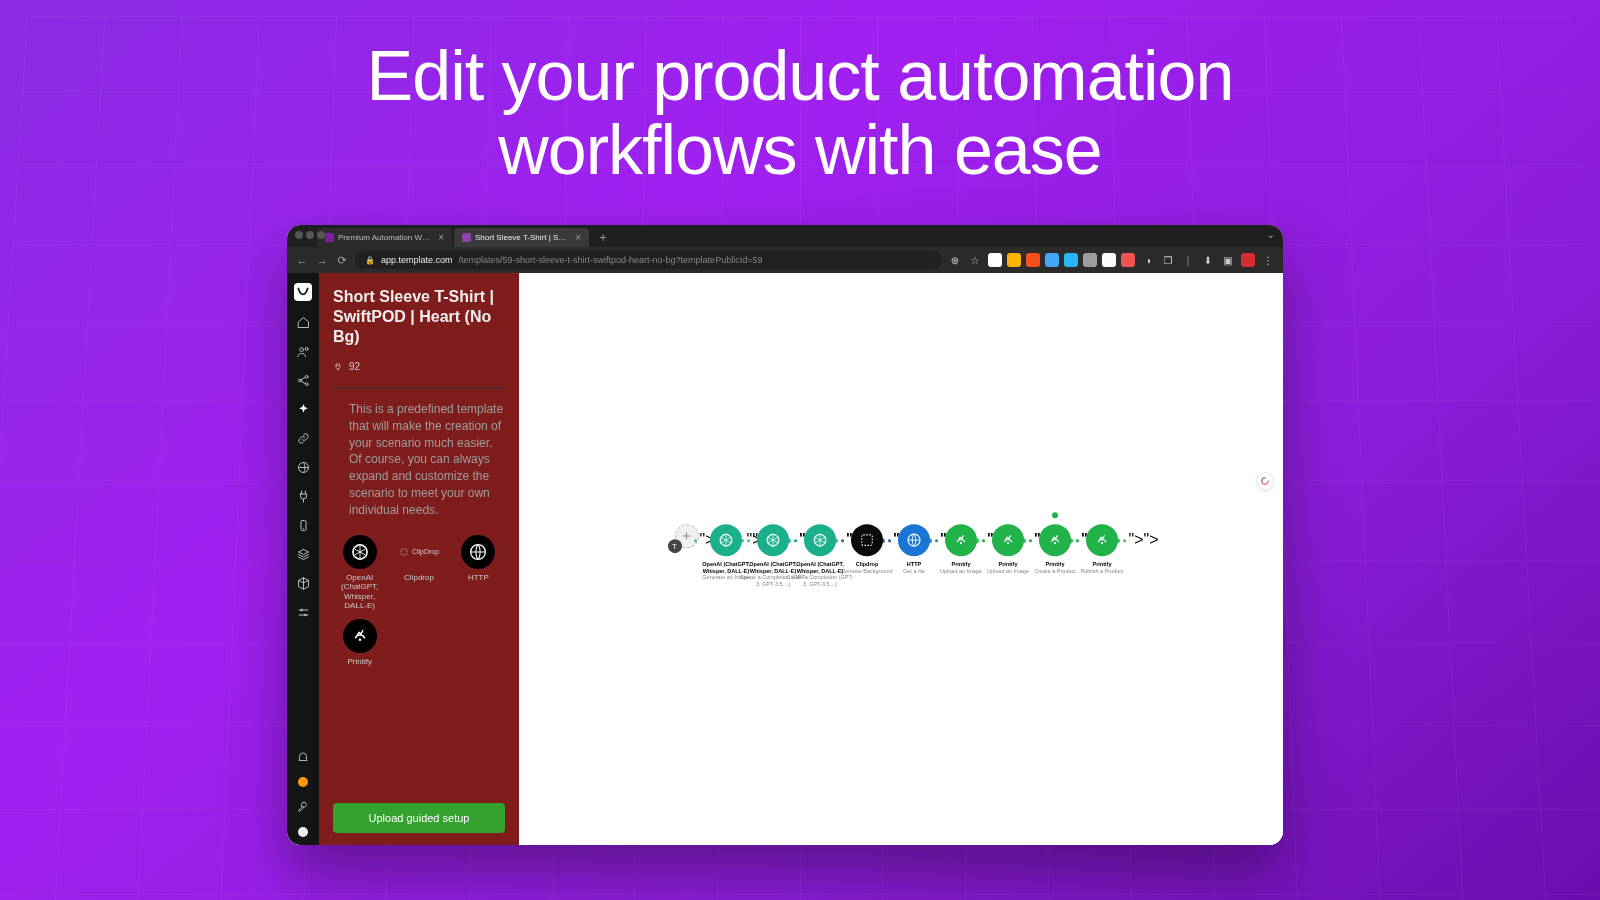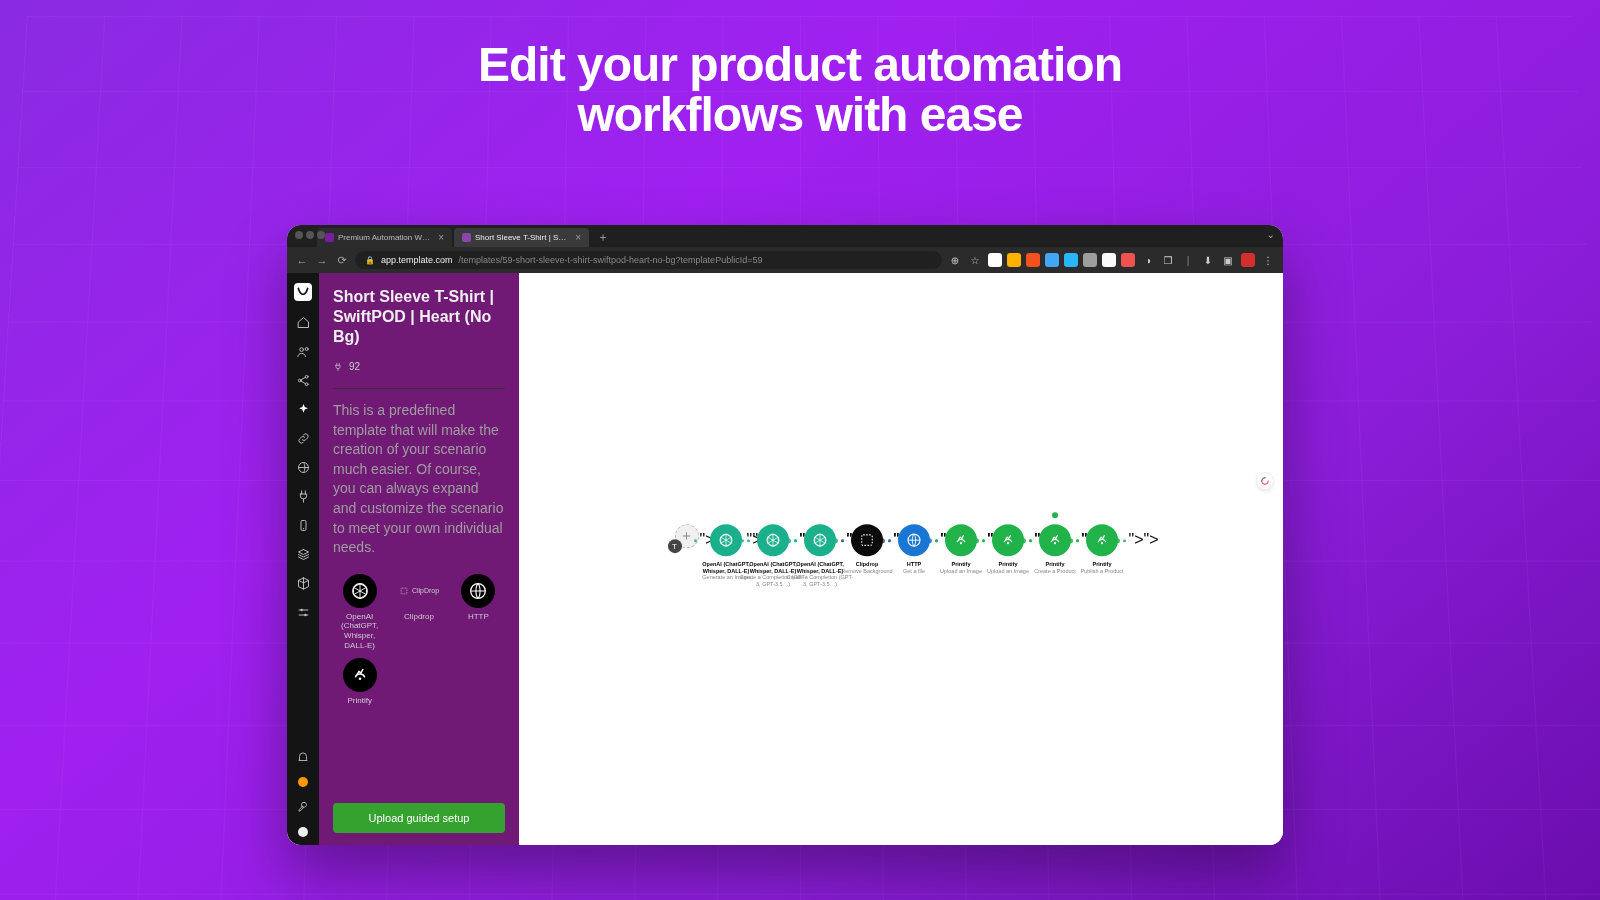--- a/index.html
+++ b/index.html
@@ -16,22 +16,22 @@
       linear-gradient(90deg, rgba(255,255,255,0.06) 1px, transparent 1px);
     background-size: 80px 80px;
     transform: perspective(900px) rotateX(4deg);
     pointer-events:none;
     opacity:0.7;
   }
   .hero {
     position:absolute; top:40px; left:0; right:0;
     text-align:center;
     color:#fff;
-    font-weight:700;
-    font-size:48px;
+    font-weight:400;
+    font-size:70px;
     line-height:1.05;
     letter-spacing:-1px;
   }
   
   .browser {
     position:absolute;
     left:287px; top:225px;
     width:996px; height:620px;
     background:#fff;
     border-radius:14px;
@@ -82,29 +82,29 @@
     padding:10px 0 8px 0; gap:13px;
   }
   .rail .logo{width:18px;height:18px;border-radius:4px;background:#fff;mask: none;display:flex;align-items:center;justify-content:center;color:#141414;font-weight:900;font-size:12px;}
   .rail-icon{width:16px;height:16px;color:#aaa;opacity:.9;display:flex;align-items:center;justify-content:center;}
   .rail-icon.active{color:#fff;opacity:1;}
   .rail-spacer{flex:1 1 auto;}
   .rail-bottom{display:flex;flex-direction:column;gap:12px;align-items:center;}
   .rail-dot{width:10px;height:10px;border-radius:50%;}
   
   .panel {
-    width:200px; background:#701a75; color:#eee;
+    width:200px; background:#7f1d1d; color:#eee;
     display:flex; flex-direction:column; padding:14px 14px 12px 14px;
     gap:10px;
   }
   .panel h1{font-size:16px;font-weight:600;line-height:1.25;}
   .credits{display:flex;align-items:center;gap:6px;font-size:10px;color:#ccc;margin-top:4px;}
   .credits-ico{width:10px;height:10px;display:inline-block;}
   .hr{height:1px;background:#333;margin:6px 0 2px;}
-  .desc{font-size:14px;color:#9e9e9e;line-height:1.4;}
+  .desc{font-size:12px;color:#9e9e9e;line-height:1.4;margin-left:16px;}
   .svc-grid{display:grid;grid-template-columns:repeat(3,1fr);gap:8px 6px;margin-top:6px;}
   .svc{display:flex;flex-direction:column;align-items:center;gap:4px;}
   .svc-ico{width:34px;height:34px;border-radius:50%;background:#000;display:flex;align-items:center;justify-content:center;}
   .svc-ico.plain{background:transparent;}
   .svc-label{font-size:8px;color:#ccc;text-align:center;line-height:1.2;}
   .panel-spacer{flex:1 1 auto;}
   .cta{background:#35a12f;color:#fff;border:none;border-radius:4px;height:30px;font-size:11px;cursor:pointer;}
   
   .canvas{flex:1 1 auto;overflow:hidden;position:relative;background:#fff;min-width:0;}
   .flowwrap{position:absolute;left:0;right:0;top:50%;transform:translateY(-55%);padding:0 18px;}

